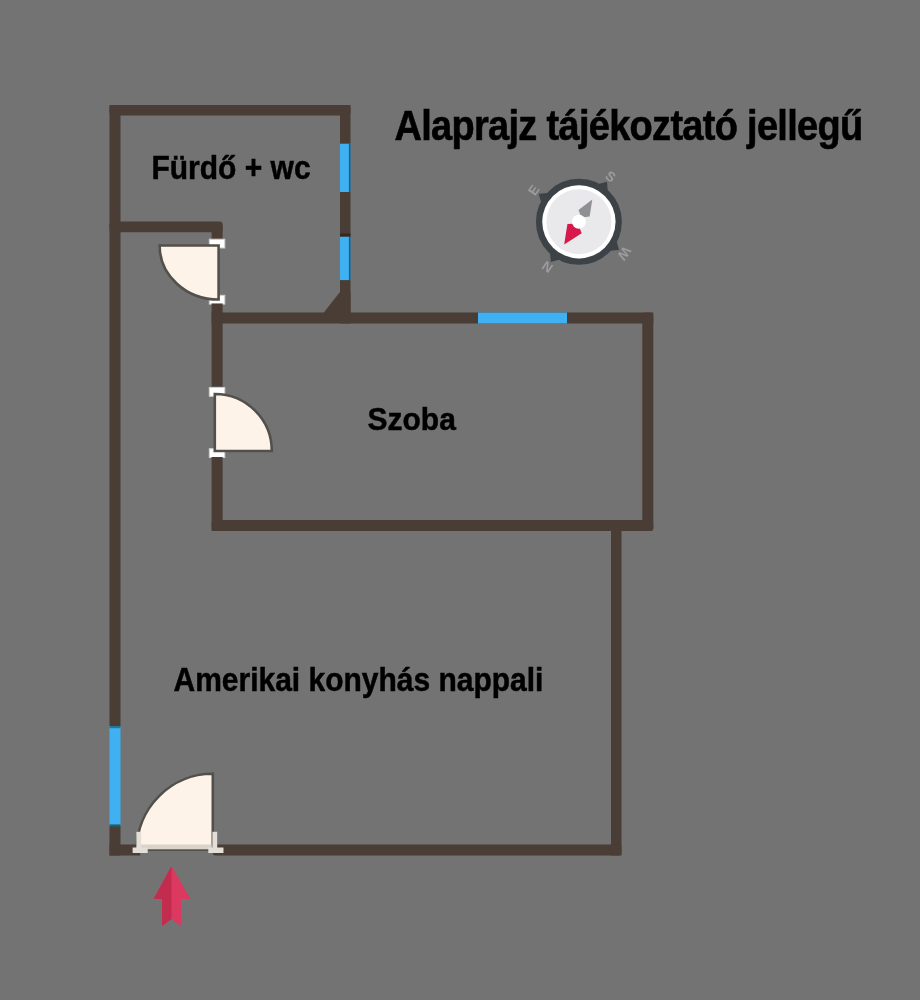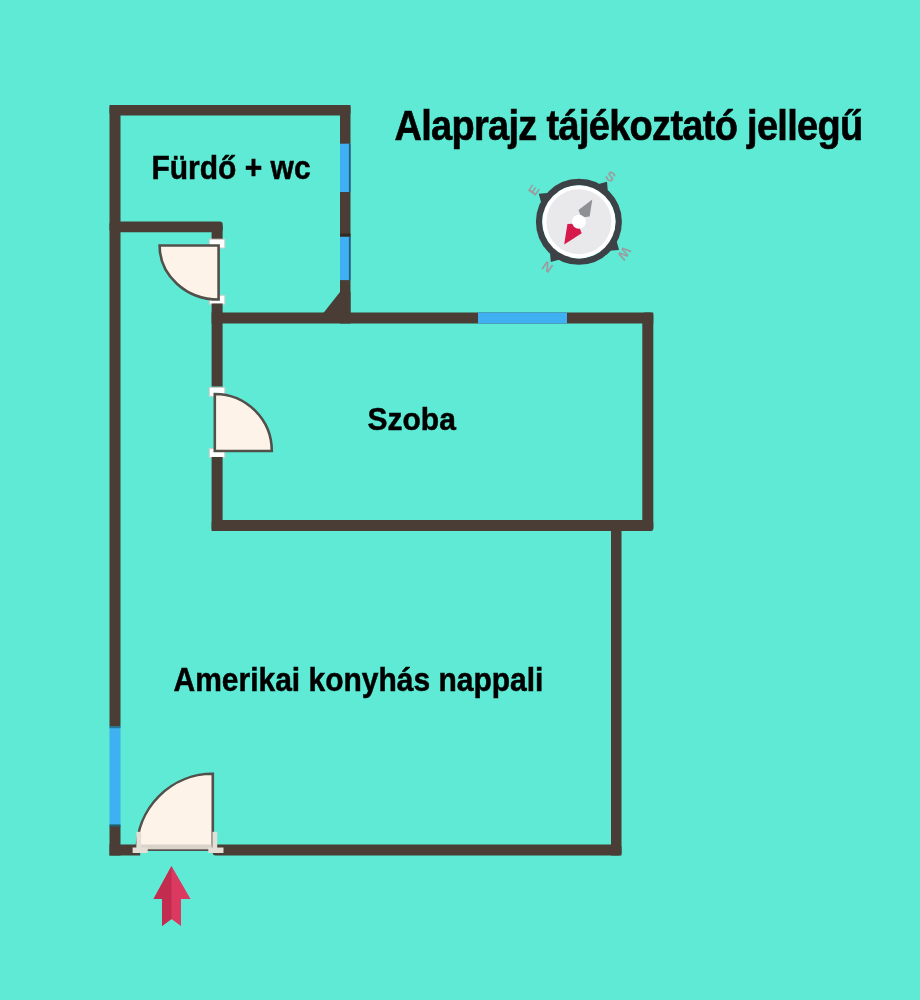--- a/index.html
+++ b/index.html
@@ -1,16 +1,16 @@
 <!DOCTYPE html>
 <html><head>
 <meta charset="utf-8">
 <style>
   html,body{margin:0;padding:0;background:#ffffff;}
-  #page{position:relative;width:920px;height:1000px;background:#5eead4;overflow:hidden;
+  #page{position:relative;width:920px;height:1000px;background:#737373;overflow:hidden;
         font-family:"Liberation Sans", sans-serif;}
   svg text{font-family:"Liberation Sans", sans-serif;}
   #page svg{filter:blur(0.6px);}
 </style>
 </head>
 <body>
 <div id="page">
 <svg width="920" height="1000" viewBox="0 0 920 1000" xmlns="http://www.w3.org/2000/svg">
 
   <text x="394.5" y="0" font-size="38" font-weight="bold" fill="#000000" letter-spacing="-0.7" stroke="#000000" stroke-width="0.55" transform="translate(0,140) scale(1,1.12)">Alaprajz tájékoztató jellegű</text>

